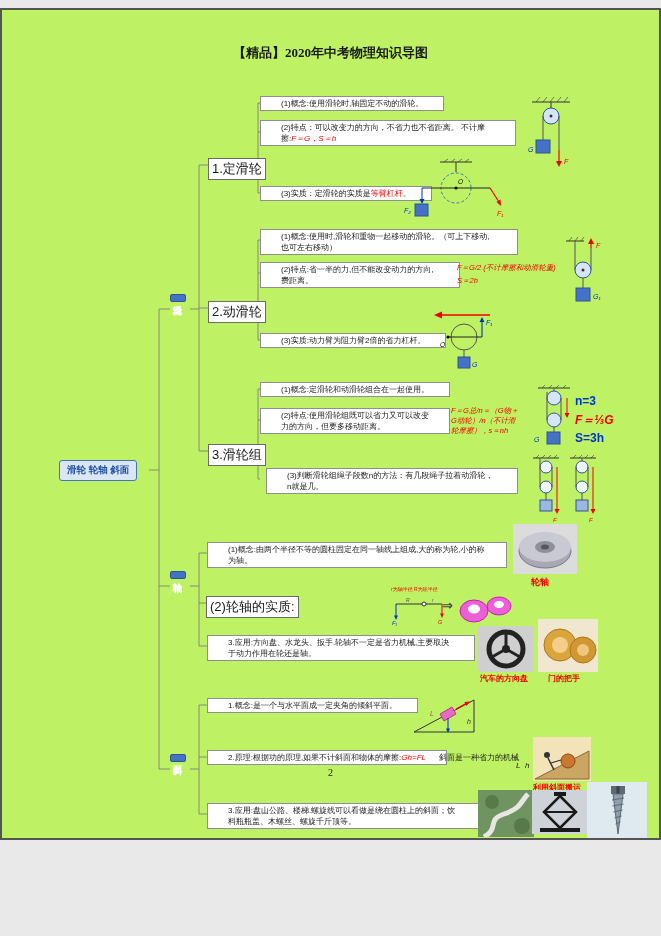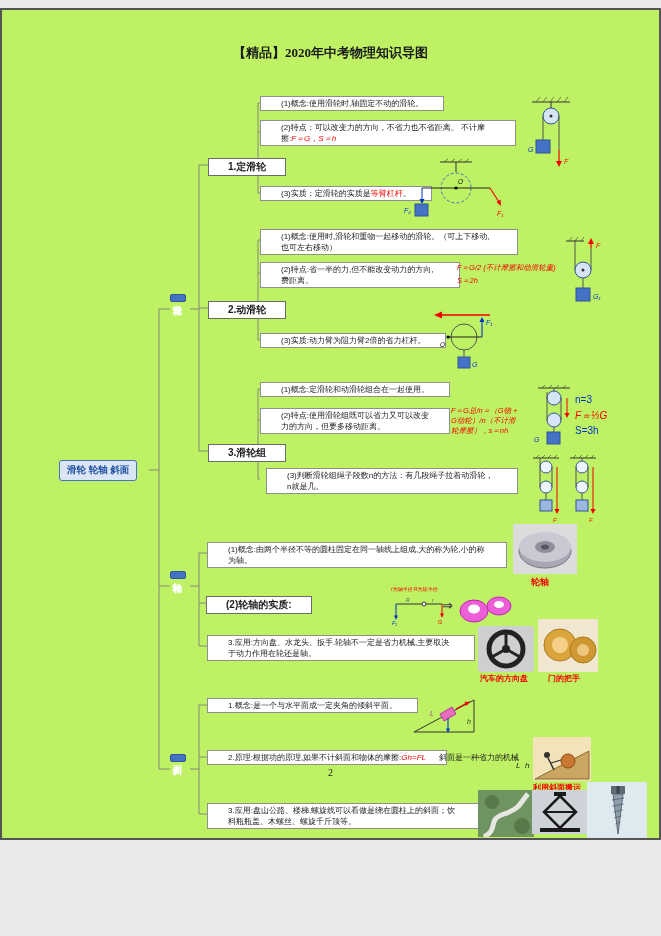--- a/index.html
+++ b/index.html
@@ -5,22 +5,22 @@
   *{margin:0;padding:0;box-sizing:border-box}
   html,body{background:#e9e9e9}
   .page{position:relative;width:661px;height:832px;margin:8px auto;background:#bef264;
         font-family:"Liberation Sans","DejaVu Sans",sans-serif;color:#1a1a1a;
         overflow:hidden;border:2px solid #545454}
   .abs{position:absolute}
   .title{position:absolute;top:34px;left:0;width:100%;text-align:center;
          font-size:13px;font-weight:bold;font-family:"Liberation Serif","DejaVu Serif",serif}
   .leaf{position:absolute;border:1px solid #8f8f8f;background:#fff;font-size:8px;
         line-height:1.4;padding:1px 20px;color:#1a1a1a}
-  .node{position:absolute;border:1px solid #6a6a6a;background:#fff;font-size:10px;
-        padding:1px 19px;white-space:nowrap;font-weight:bold}
+  .node{position:absolute;border:1px solid #6a6a6a;background:#fff;font-size:13px;
+        padding:1px 3px;white-space:nowrap;font-weight:normal}
   .branch{position:absolute;background:#4472c4;border:1px solid #2f5597;color:#fff;
           font-size:9.5px;font-weight:bold;text-align:center;padding:3px 2px;
           border-radius:2px;writing-mode:vertical-rl;text-orientation:upright;line-height:1}
   .rootnode{position:absolute;background:#dae6f5;border:1.5px solid #4472c4;color:#1f4fa0;
             font-size:9.5px;font-weight:bold;text-align:center;padding:3px 7px;
             border-radius:3px;white-space:nowrap}
   .nw{white-space:nowrap}
   .red{color:#f20000}
   .blue{color:#0033cc}
   .fm{font-style:italic}
@@ -69,21 +69,21 @@
 
   <div class="leaf" style="left:258px;top:219px;width:258px">(1)概念:使用时,滑轮和重物一起移动的滑轮。（可上下移动,也可左右移动）</div>
   <div class="leaf" style="left:258px;top:252px;width:200px">(2)特点:省一半的力,但不能改变动力的方向,费距离。</div>
   <div class="abs red fm" style="left:455px;top:253px;font-size:7.5px;white-space:nowrap">F＝G/2 (不计摩擦和动滑轮重)</div>
   <div class="abs red fm" style="left:455px;top:266px;font-size:7.5px">S＝2h</div>
   <div class="leaf nw" style="left:258px;top:323px">(3)实质:动力臂为阻力臂2倍的省力杠杆。</div>
 
   <div class="leaf nw" style="left:258px;top:372px">(1)概念:定滑轮和动滑轮组合在一起使用。</div>
   <div class="leaf" style="left:258px;top:398px;width:190px">(2)特点:使用滑轮组既可以省力又可以改变力的方向，但要多移动距离。</div>
   <div class="abs red fm" style="left:449px;top:396px;width:68px;font-size:7.5px;line-height:1.35">F＝G总/n＝（G物＋G动轮）/n（不计滑轮摩擦），s＝nh</div>
-  <div class="abs" style="left:573px;top:382px;font-size:10px;font-weight:normal;line-height:1.55">
+  <div class="abs" style="left:573px;top:382px;font-size:12px;font-weight:bold;line-height:1.55">
     <div class="blue">n=3</div>
     <div class="red fm">F＝⅓G</div>
     <div class="blue">S=3h</div>
   </div>
   <div class="leaf" style="left:264px;top:458px;width:252px">(3)判断滑轮组绳子段数n的方法：有几段绳子拉着动滑轮，n就是几。</div>
 
   <div class="leaf" style="left:205px;top:532px;width:300px">(1)概念:由两个半径不等的圆柱固定在同一轴线上组成,大的称为轮,小的称为轴。</div>
   <div class="node" style="left:204px;top:586px">(2)轮轴的实质:</div>
   <div class="abs red" style="left:389px;top:576px;font-size:5px;white-space:nowrap">r为轴半径 R为轮半径</div>
   <div class="leaf" style="left:205px;top:625px;width:268px">3.应用:方向盘、水龙头、扳手.轮轴不一定是省力机械,主要取决于动力作用在轮还是轴。</div>

